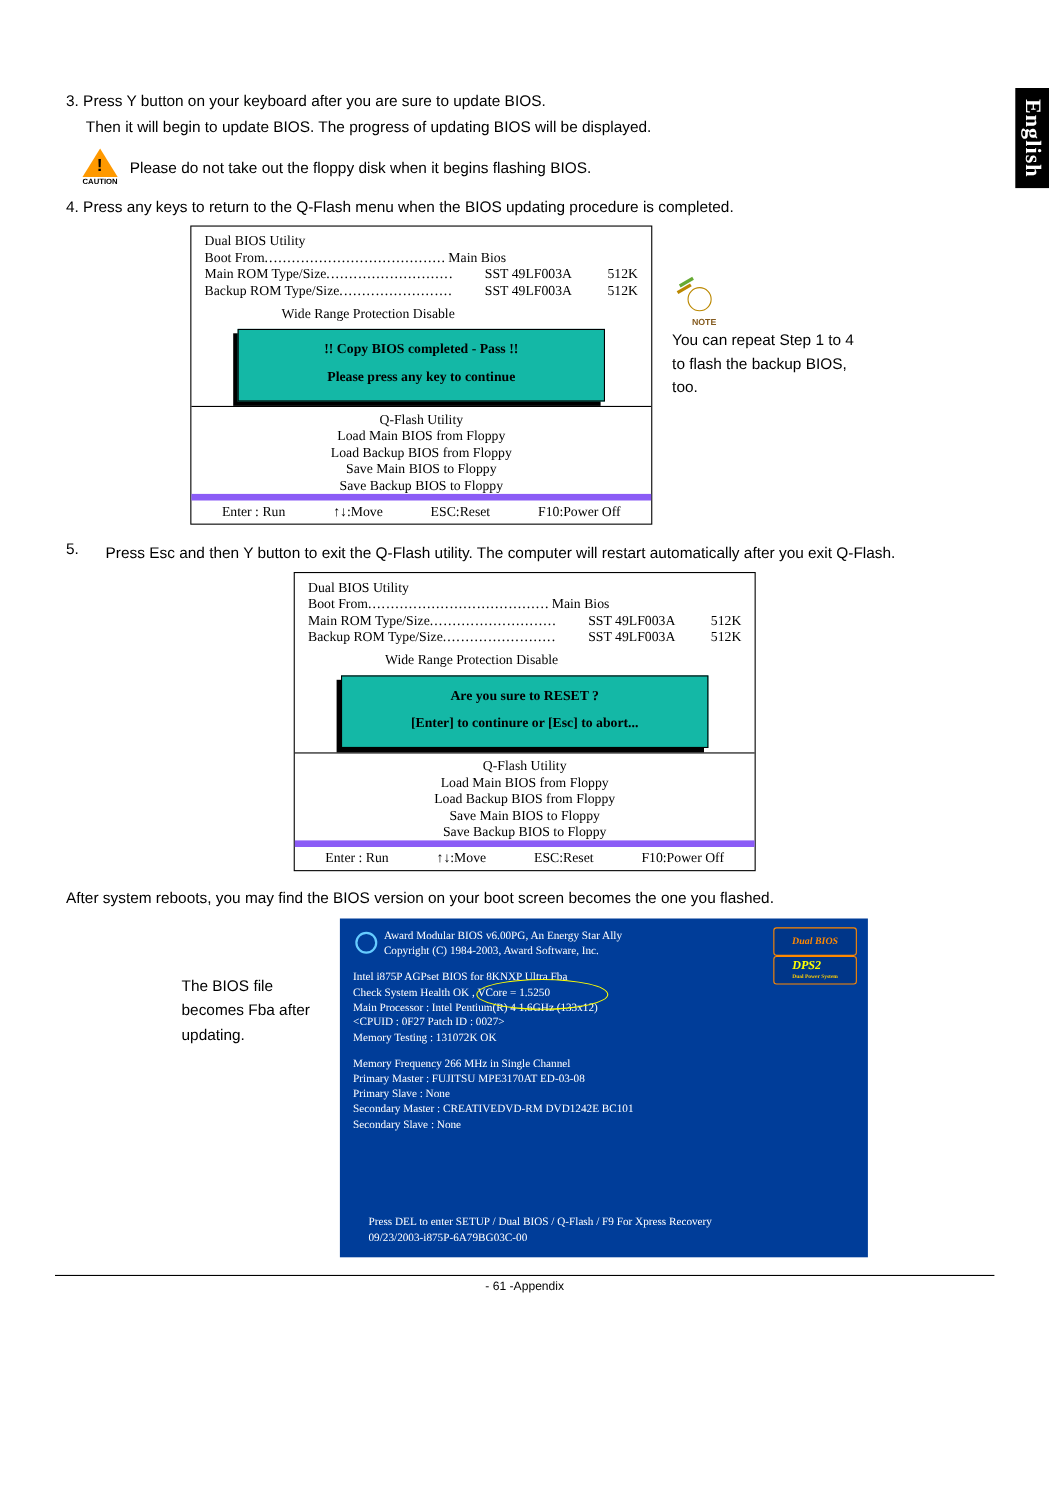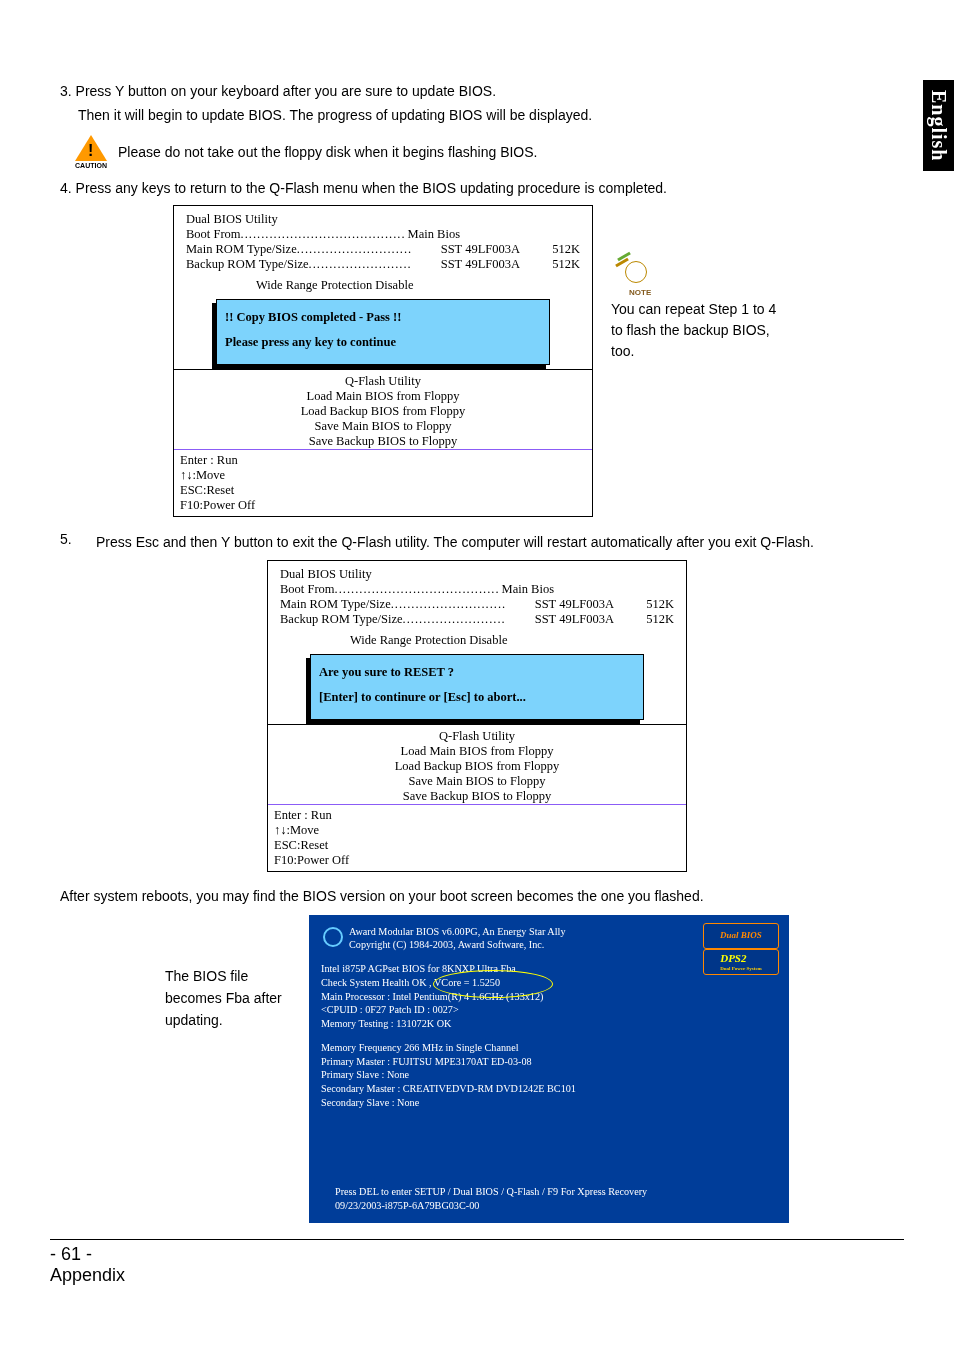--- a/index.html
+++ b/index.html
@@ -43,28 +43,28 @@
   }
   .bios-inner { padding: 6px 12px 4px 12px; }
   .bios-title { text-align: left; }
   .dotline { display:flex; }
   .dotline .lbl { white-space:nowrap; }
   .dotline .dots { flex:1; overflow:hidden; letter-spacing:1px; }
   .dotline .val { white-space:nowrap; }
   .dotline .size { width:60px; text-align:right; }
   .wrange { text-align:left; margin: 6px 0 6px 70px; }
   .overlay-box {
-    border:1.5px solid #000; background:#7dd3fc;
+    border:1.5px solid #000; background:#14b8a6;
     margin: 0 30px -10px 30px; padding: 10px 8px 14px 8px;
-    font-weight:bold; position:relative; z-index:2;
+    text-align:center; font-weight:bold; position:relative; z-index:2;
     box-shadow: -4px 4px 0 #000;
   }
   .qflash-sep { border-top:1px solid #000; margin-top:0; padding-top:4px; text-align:center;}
   .qflash-list div { text-align:center; }
-  .footer-bar { border-top:1px solid #8b5cf6; display:flex; justify-content:space-around; padding:3px 6px;flex-direction:column;}
+  .footer-bar { border-top:6px solid #8b5cf6; display:flex; justify-content:space-around; padding:3px 6px;}
   .note-col { width: 170px; font-size:14px; line-height:1.5; }
   .note-icon { width:40px; height:34px; margin-bottom:2px; position:relative;}
   .note-face { width:22px;height:22px;border:1.5px solid #b80;border-radius:50%;position:absolute;right:4px;top:6px;background:#fff;}
   .note-pencil { position:absolute; left:6px; top:0; width:14px;height:3px; background:#6a3; transform:rotate(-30deg); }
   .note-pencil2 { position:absolute; left:4px; top:6px; width:14px;height:3px; background:#b80; transform:rotate(-30deg); }
   .note-label {font-size:8px;font-weight:bold;color:#835a1e;margin-top:-4px;margin-left:18px;}
   .boot-row { display:flex; gap:14px; margin-top:8px; justify-content:center;}
   .boot-side { width:130px; font-size:14px; line-height:1.6; padding-top:50px;}
   .boot-screen {
     width:480px; height:308px; background:#003d99; color:#fff;
@@ -72,21 +72,21 @@
     padding:10px 12px; position:relative; line-height:1.35;
   }
   .boot-header { display:flex; align-items:flex-start; gap:8px;}
   .award-icon { width:20px; height:24px; position:relative;}
   .award-icon::before{content:"";position:absolute;width:16px;height:16px;border:2px solid #6cf;border-radius:50%;left:2px;top:2px;}
   .boot-badges { position:absolute; right:10px; top:8px; width:76px;}
   .badge { border:1px solid #f80; border-radius:3px; margin-bottom:0; height:26px; display:flex; align-items:center; justify-content:center; font-size:9px; color:#f80; font-style:italic; font-weight:bold; background:rgba(0,0,0,0.1);}
   .badge.dps { color:#ff0; font-size:11px; font-style:italic;}
   .badge.dps .sub{display:block;font-size:5px;color:#fc0;font-style:normal;}
   .fba-circle { position:absolute; width:120px; height:28px; border:1.5px solid #ff0; border-radius:50%; left:124px; top:55px;}
-  .page-footer { display:flex; justify-content:space-between; border-top:1px solid #000; margin-top:16px; padding-top:4px; font-size:18px;flex-direction:column;}
+  .page-footer { display:flex; justify-content:center; border-top:1px solid #000; margin-top:16px; padding-top:4px; font-size:11px;}
   .step5-row { display:flex; margin-top:10px; }
   .step5-num { width:36px; margin-left:10px;}
 </style>
 </head>
 <body>
 
 <div class="side-tab">English</div>
 
 <div class="step-text">
   <p>3. Press Y button on your keyboard after you are sure to update BIOS.</p>

